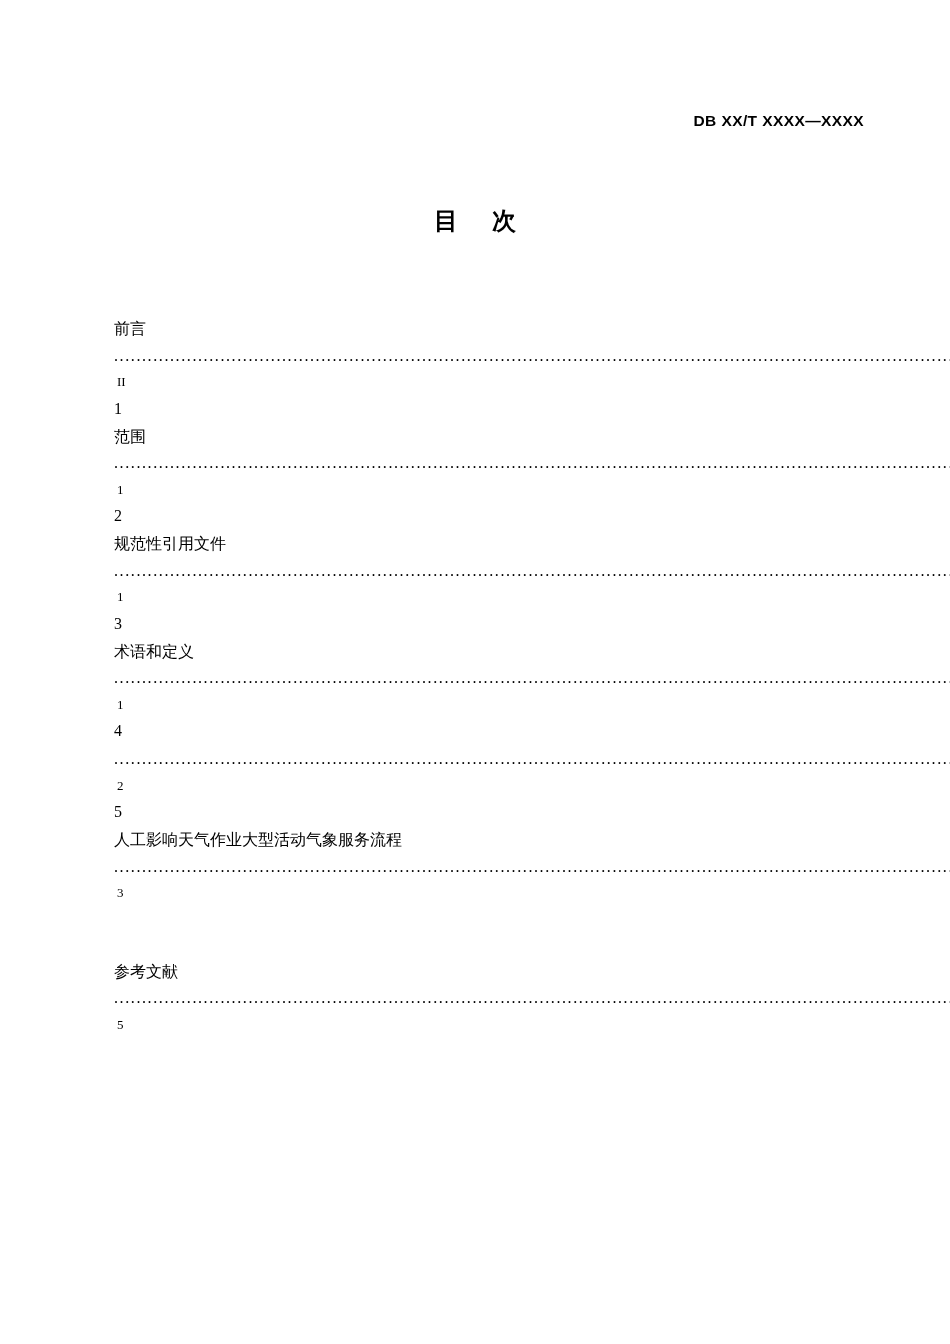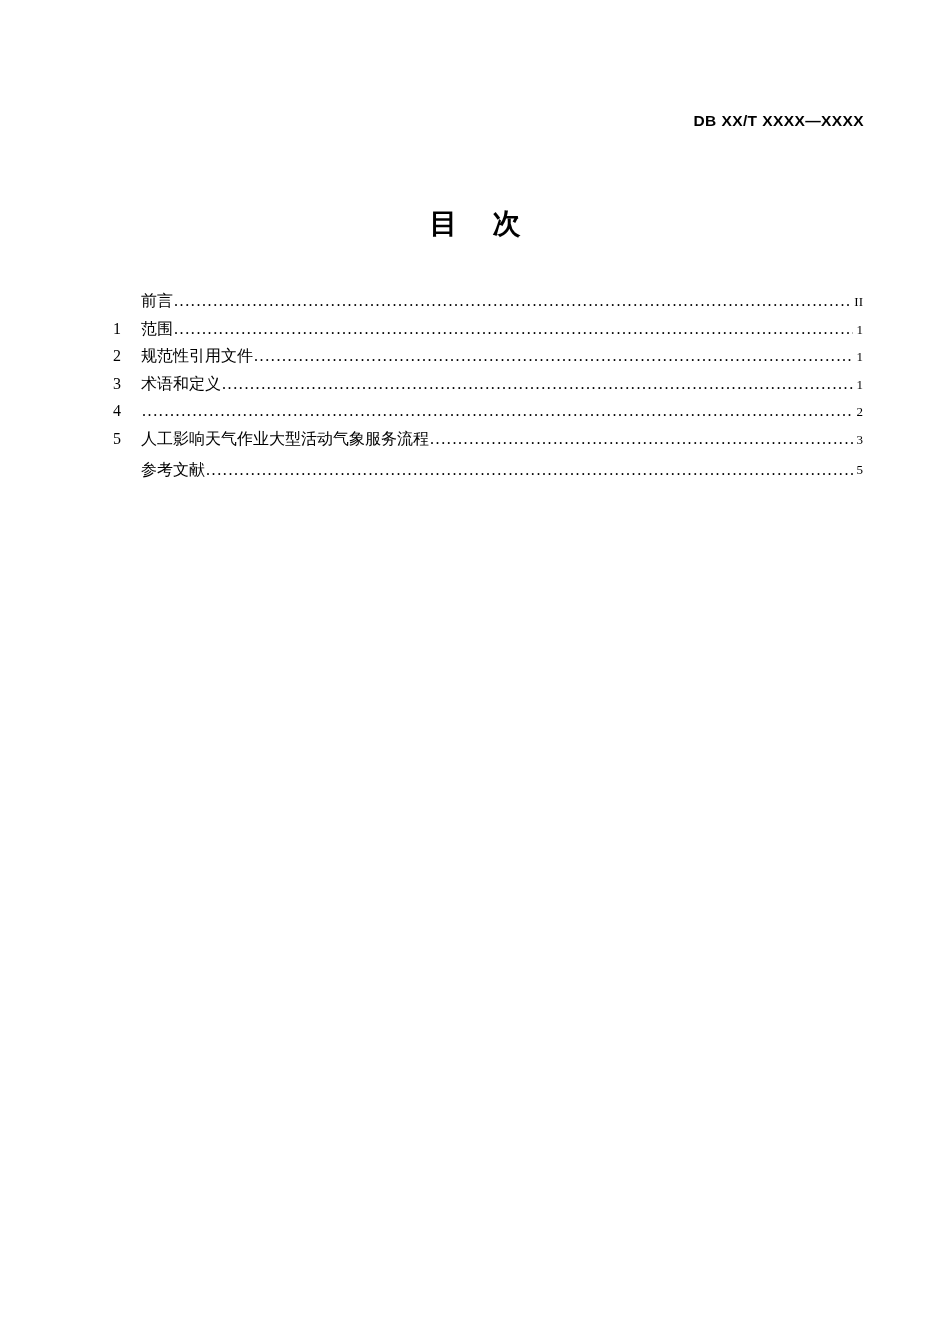--- a/index.html
+++ b/index.html
@@ -32,41 +32,41 @@
     letter-spacing: 0.4px;
     white-space: nowrap;
   }
   .toc-title {
     position: absolute;
     top: 205px;
     left: 0;
     width: 950px;
     text-align: center;
     font-family: "Liberation Serif", "DejaVu Serif", serif;
-    font-size: 28px;
+    font-size: 24px;
     font-weight: bold;
     letter-spacing: 14px;
     text-indent: 14px;
   }
   .toc {
     position: absolute;
     top: 288px;
     left: 113px;
     width: 750px;
   }
   .toc-row {
     display: flex;
     align-items: baseline;
     font-size: 16px;
     line-height: 26.5px;
     white-space: nowrap;
+    flex-direction: column;
   }
   .toc-row.gap-before {
-    margin-top: 4px;
-    align-items: center;
+    margin-top: 24px;
   }
   .toc-num {
     display: inline-block;
     width: 28px;
     flex: 0 0 28px;
   }
   .toc-label {
     flex: 0 0 auto;
   }
   .toc-dots {

